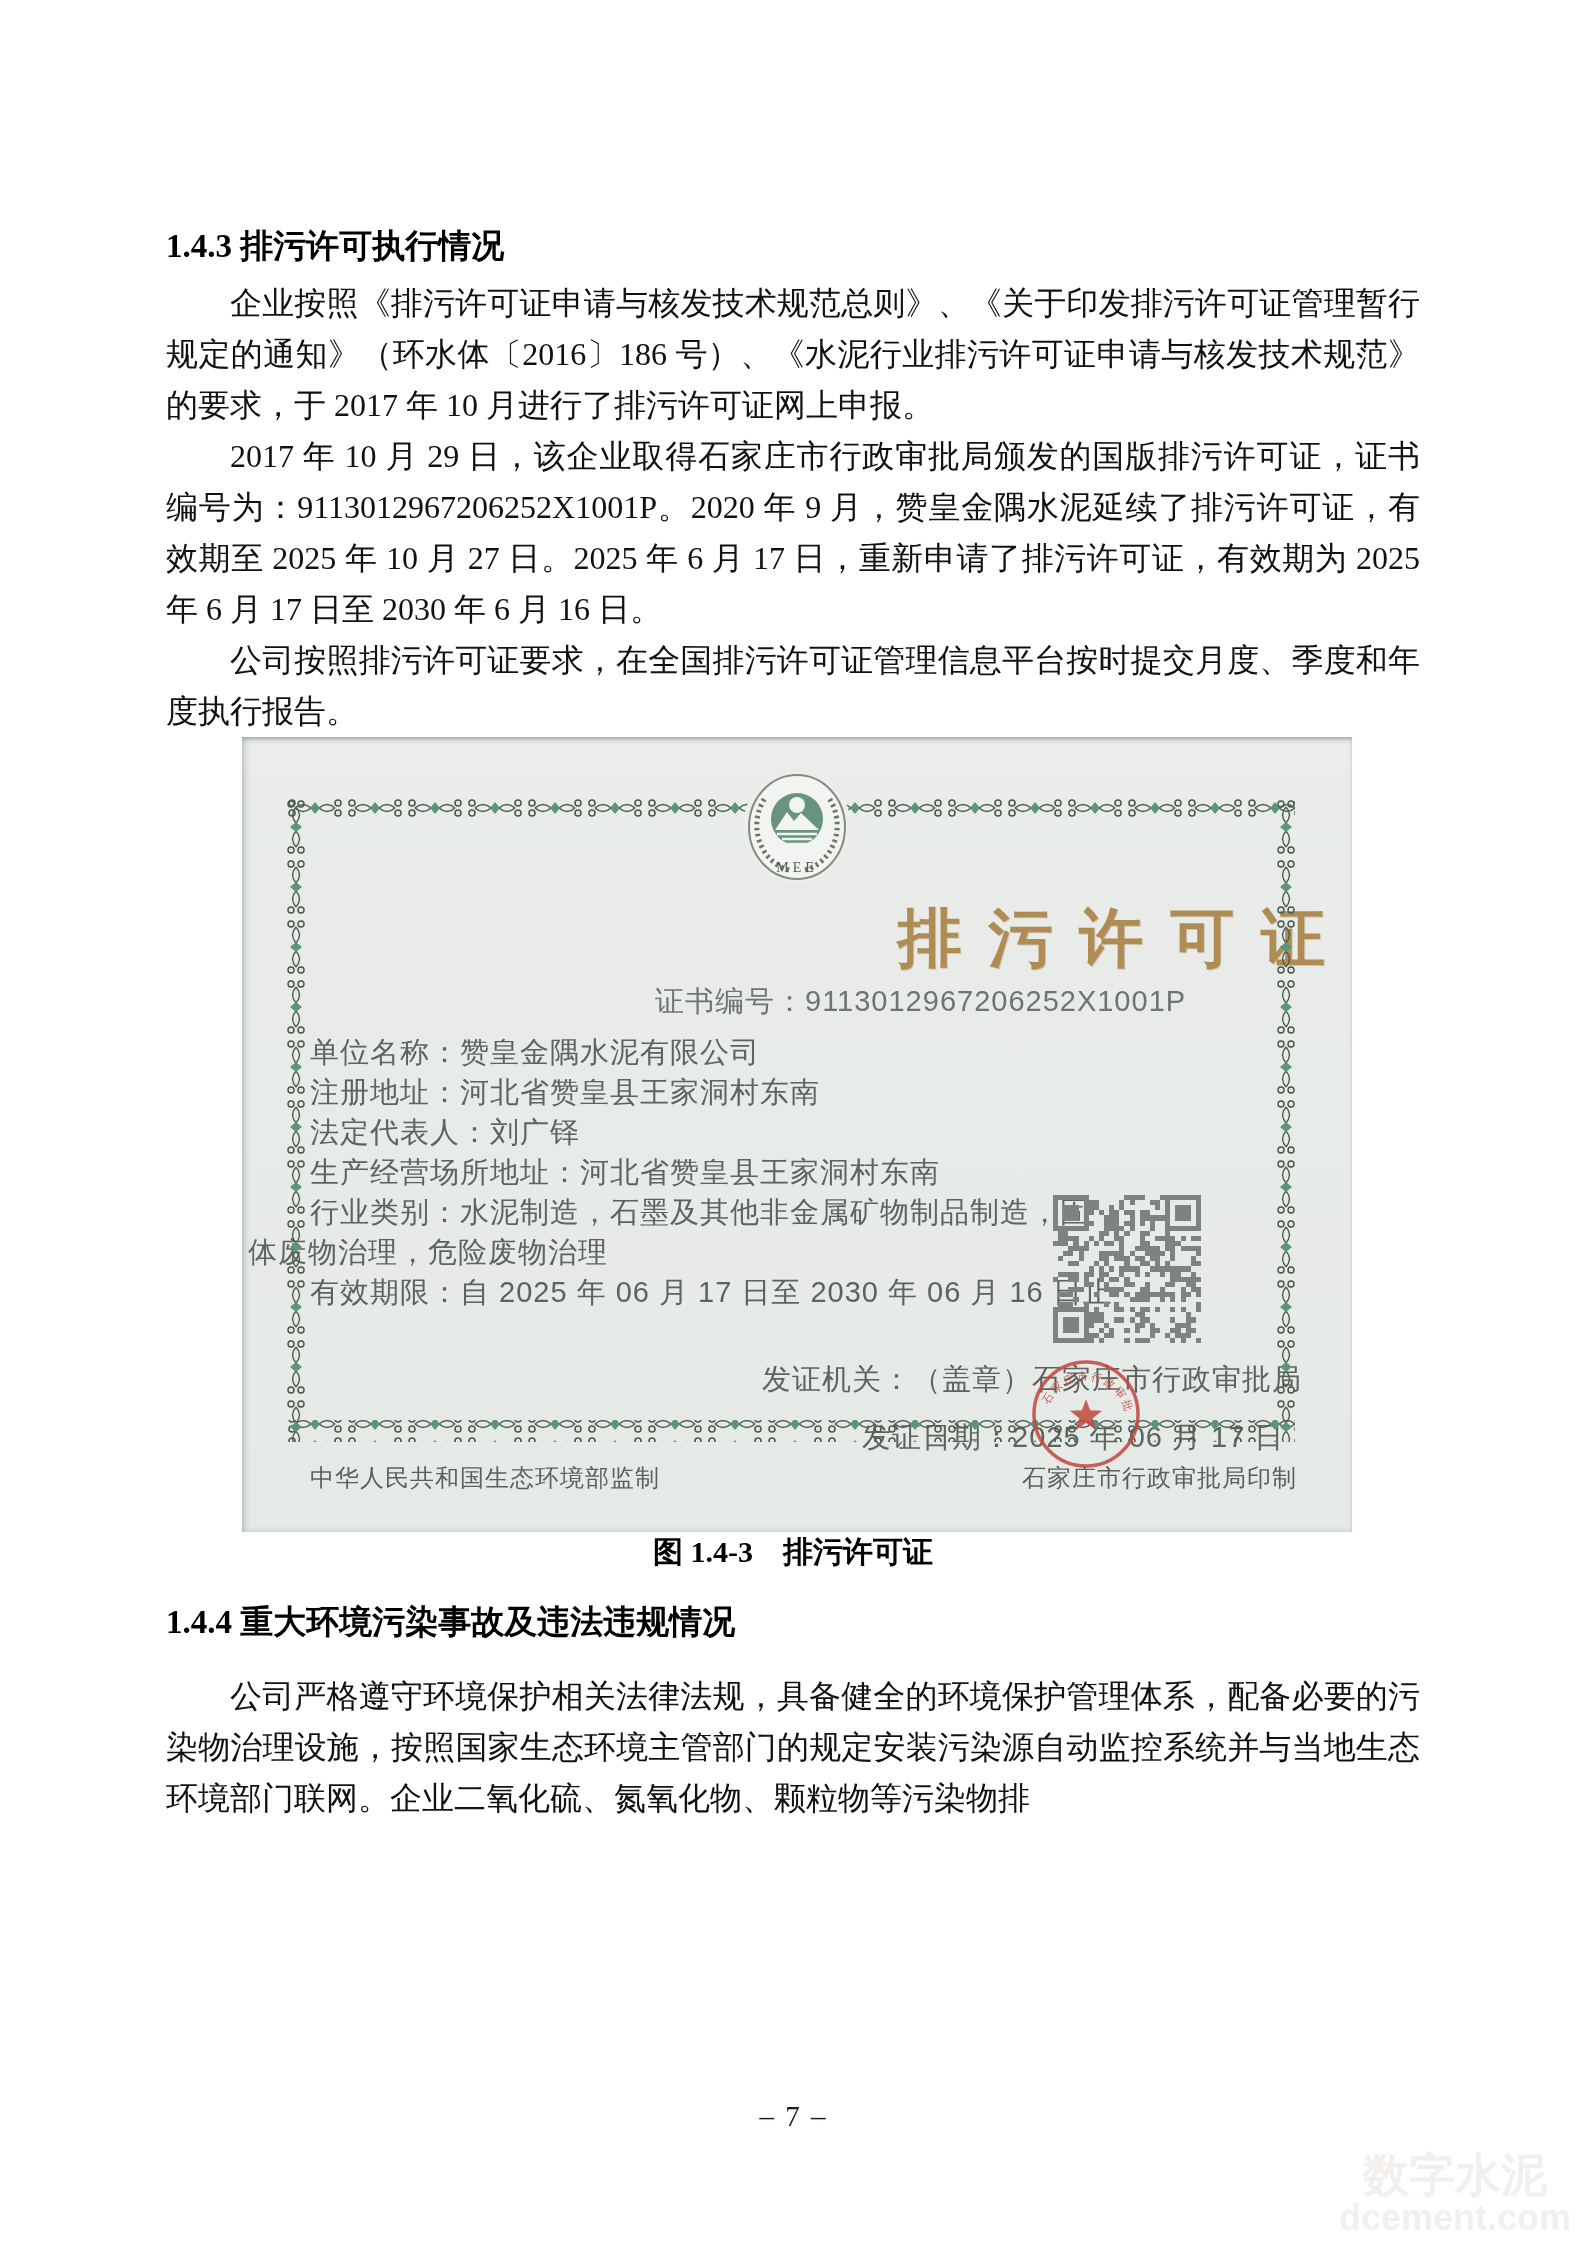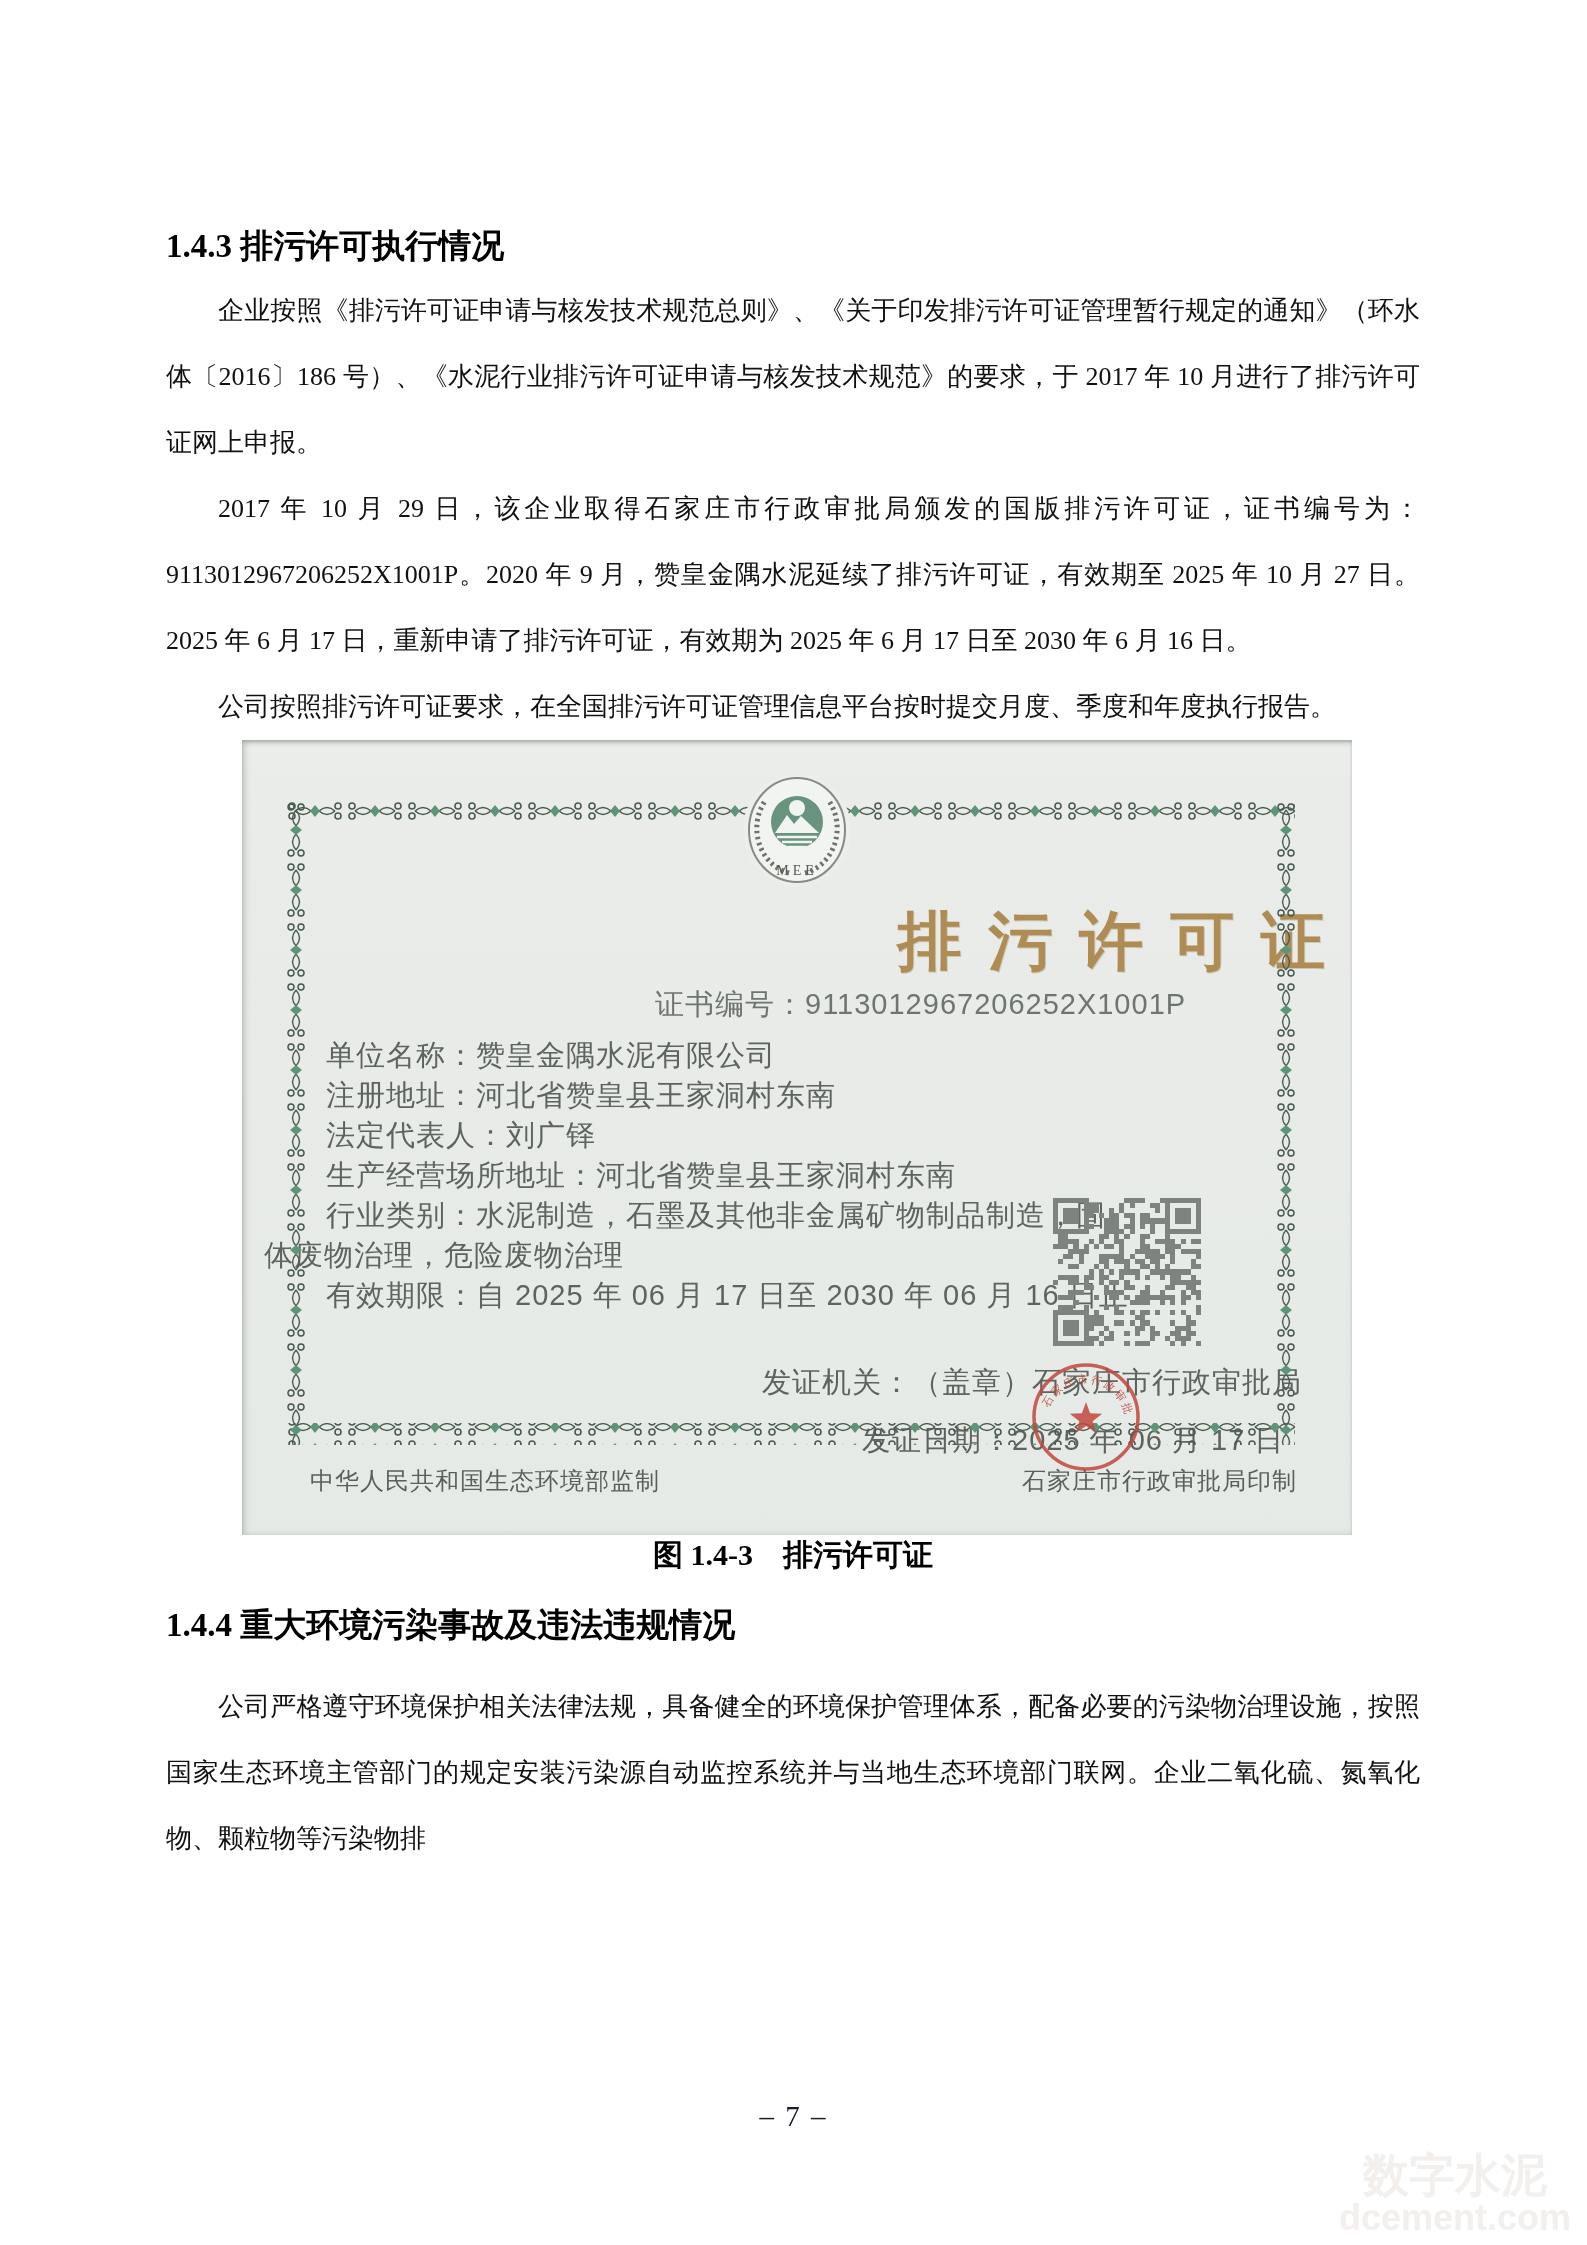--- a/index.html
+++ b/index.html
@@ -8,39 +8,39 @@
   }
   *{margin:0;padding:0;box-sizing:border-box;}
   html,body{background:#ffffff;}
   body{width:1587px;height:2245px;position:relative;overflow:hidden;
        font-family:"Liberation Serif","DejaVu Serif",serif;color:#151515;}
   .page{position:relative;width:1587px;height:2245px;background:#fff;}
   .content{position:relative;padding:215px 167px 0 166px;}
 
   .sec-heading{font-size:33px;font-weight:bold;line-height:63px;
                font-family:"Liberation Serif","DejaVu Serif",serif;color:#000;}
-  .body-para{font-size:26px;line-height:66px;text-indent:2em;text-align:justify;color:#111;}
+  .body-para{font-size:32px;line-height:51px;text-indent:2em;text-align:justify;color:#111;}
 
   
   figure{margin:0;}
   .cert-photo{position:relative;width:1110px;height:795px;margin-left:76px;overflow:hidden;
     background:
       linear-gradient(180deg, #d9ded9 0px, #eceeeb 8px, var(--cert-bg) 40px, #e6eae6 100%);
     box-shadow: inset 3px 0 6px rgba(110,120,112,.30), inset 0 2px 3px rgba(110,120,112,.35);
   }
   .border-frame{position:absolute;left:43px;top:60px;z-index:2;pointer-events:none;}
   .cert-logo{position:absolute;left:495px;top:35px;width:120px;height:120px;z-index:3;}
   .cert-title{position:absolute;left:0;top:158px;width:100%;text-align:right;z-index:1;
     font-family:"Liberation Sans","DejaVu Sans",sans-serif;font-weight:bold;
     font-size:64px;letter-spacing:.42em;margin-right:-.42em;color:var(--gold);
     text-shadow:1px 1px 0 rgba(120,90,40,.25);}
   .cert-no{position:absolute;left:413px;top:245px;z-index:1;
     font-family:"Liberation Sans","DejaVu Sans",sans-serif;
     font-size:29px;color:#6e7470;letter-spacing:1px;}
-  .cert-fields{position:absolute;left:84px;top:295px;z-index:1;}
+  .cert-fields{position:absolute;left:68px;top:295px;z-index:1;}
   .cert-field{font-family:"Liberation Sans","DejaVu Sans",sans-serif;white-space:nowrap;
     font-size:29px;line-height:40px;color:var(--cert-text);letter-spacing:1px;}
   .cert-field.wrap-line{margin-left:-62px;}
   .qr{position:absolute;left:811px;top:458px;width:148px;height:148px;z-index:1;}
   .issuer-line{position:absolute;right:50px;top:622px;z-index:1;text-align:right;
     font-family:"Liberation Sans","DejaVu Sans",sans-serif;
     font-size:29px;line-height:40px;color:var(--cert-text);letter-spacing:1px;white-space:nowrap;}
   .issue-date-line{position:absolute;left:620px;top:680px;z-index:1;
     font-family:"Liberation Sans","DejaVu Sans",sans-serif;
     font-size:29px;line-height:40px;color:var(--cert-text);letter-spacing:1px;white-space:nowrap;}

